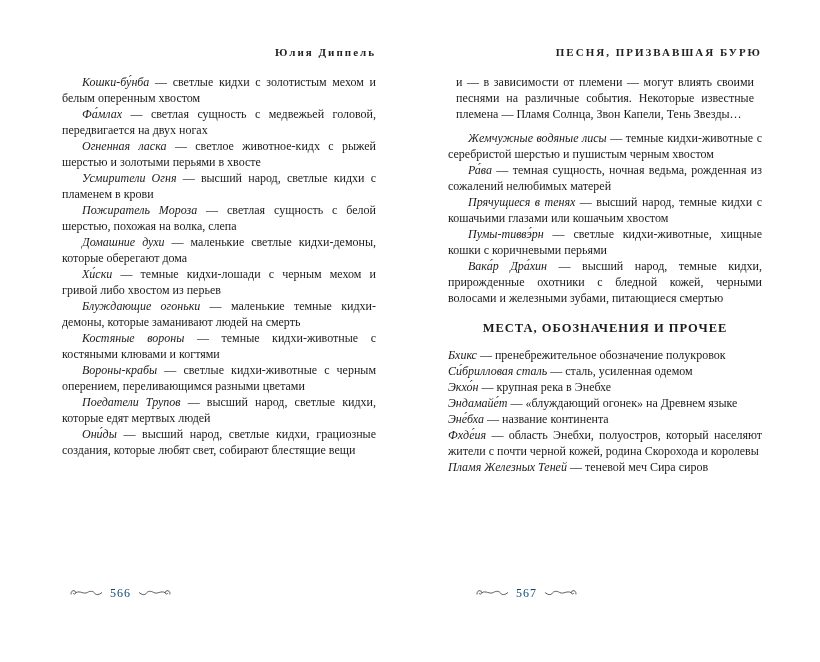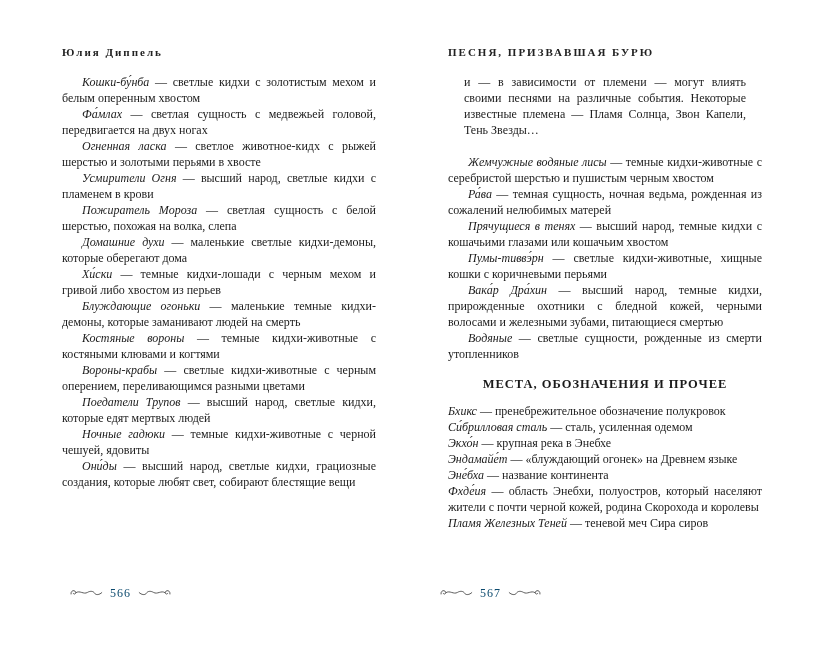--- a/index.html
+++ b/index.html
@@ -5,38 +5,38 @@
   html,body{margin:0;padding:0;background:#ffffff;}
   .spread{
     position:relative;width:820px;height:662px;background:#ffffff;
     font-family:"Liberation Serif","DejaVu Serif",serif;color:#1b1b1b;
     overflow:hidden;
   }
   .page{position:absolute;top:46px;width:314px;}
   .page--left{left:62px;}
   .page--right{left:448px;}
   .page-header{
-    text-align:left;font-size:11px;font-weight:bold;letter-spacing:2px;
+    text-align:right;font-size:11px;font-weight:bold;letter-spacing:2px;
     color:#222;margin-bottom:16px;white-space:nowrap;
   }
   .page-body{font-size:12px;line-height:16px;text-align:justify;}
   p.entry{margin:0;text-indent:20px;}
   p.entry.no-indent{text-indent:0;}
-  p.cont{margin:16px;text-indent:0;}
+  p.cont{margin:8px;text-indent:0;}
   i{font-style:italic;}
   .section-heading{
     text-align:center;font-weight:bold;font-size:12.5px;letter-spacing:1px;
     margin:14px 0 11px 0;
   }
   .page-footer{
     position:absolute;top:586px;width:314px;text-align:left;
     font-size:12px;letter-spacing:1px;color:#0c4a6e;white-space:nowrap;
   }
   .page-footer--left{left:62px;}
-  .page-footer--right{left:432px;}
+  .page-footer--right{left:468px;}
   .orn{vertical-align:-2px;margin:0 7px;}
   .orn.flip{transform:scaleX(-1);}
 </style>
 </head>
 <body>
 
 <div class="spread">
 
   <div class="page page--left">
     <div class="page-header">Юлия Диппель</div>
@@ -45,36 +45,34 @@
         <p class="entry"><i>Фа́млах</i><span> — светлая сущность с медвежьей головой, передвигается на двух ногах</span></p>
         <p class="entry"><i>Огненная ласка</i><span> — светлое животное-кидх с рыжей шерстью и золотыми перьями в хвосте</span></p>
         <p class="entry"><i>Усмирители Огня</i><span> — высший народ, светлые кидхи с пламенем в крови</span></p>
         <p class="entry"><i>Пожиратель Мороза</i><span> — светлая сущность с белой шерстью, похожая на волка, слепа</span></p>
         <p class="entry"><i>Домашние духи</i><span> — маленькие светлые кидхи-демоны, которые оберегают дома</span></p>
         <p class="entry"><i>Хи́ски</i><span> — темные кидхи-лошади с черным мехом и гривой либо хвостом из перьев</span></p>
         <p class="entry"><i>Блуждающие огоньки</i><span> — маленькие темные кидхи-демоны, которые заманивают людей на смерть</span></p>
         <p class="entry"><i>Костяные вороны</i><span> — темные кидхи-животные с костяными клювами и когтями</span></p>
         <p class="entry"><i>Вороны-крабы</i><span> — светлые кидхи-животные с черным оперением, переливающимся разными цветами</span></p>
         <p class="entry"><i>Поедатели Трупов</i><span> — высший народ, светлые кидхи, которые едят мертвых людей</span></p>
-        <p class="entry"><i>Ночные гадюки</i><span> — темные кидхи-животные с черной чешуей, ядовиты</span></p>
         <p class="entry"><i>Они́ды</i><span> — высший народ, светлые кидхи, грациозные создания, которые любят свет, собирают блестящие вещи</span></p>
       </div>
   </div>
 
   <div class="page page--right">
     <div class="page-header">ПЕСНЯ, ПРИЗВАВШАЯ БУРЮ</div>
     <div class="page-body">
       <p class="cont">и — в зависимости от племени — могут влиять своими песнями на различные события. Некоторые известные племена — Пламя Солнца, Звон Капели, Тень Звезды…</p>
       <div id="right-entries">
           <p class="entry"><i>Жемчужные водяные лисы</i><span> — темные кидхи-животные с серебристой шерстью и пушистым черным хвостом</span></p>
           <p class="entry"><i>Ра́ва</i><span> — темная сущность, ночная ведьма, рожденная из сожалений нелюбимых матерей</span></p>
           <p class="entry"><i>Прячущиеся в тенях</i><span> — высший народ, темные кидхи с кошачьими глазами или кошачьим хвостом</span></p>
           <p class="entry"><i>Пумы-тиввэ́рн</i><span> — светлые кидхи-животные, хищные кошки с коричневыми перьями</span></p>
           <p class="entry"><i>Вака́р Дра́хин</i><span> — высший народ, темные кидхи, прирожденные охотники с бледной кожей, черными волосами и железными зубами, питающиеся смертью</span></p>
-          <p class="entry"><i>Водяные</i><span> — светлые сущности, рожденные из смерти утопленников</span></p>
         </div>
       <div class="section-heading">МЕСТА, ОБОЗНАЧЕНИЯ И ПРОЧЕЕ</div>
       <div id="places-entries">
           <p class="entry no-indent"><i>Бхикс</i><span> — пренебрежительное обозначение полукровок</span></p>
           <p class="entry no-indent"><i>Си́брилловая сталь</i><span> — сталь, усиленная одемом</span></p>
           <p class="entry no-indent"><i>Экхо́н</i><span> — крупная река в Энебхе</span></p>
           <p class="entry no-indent"><i>Эндамайе́т</i><span> — «блуждающий огонек» на Древнем языке</span></p>
           <p class="entry no-indent"><i>Эне́бха</i><span> — название континента</span></p>
           <p class="entry no-indent"><i>Фхде́ия</i><span> — область Энебхи, полуостров, который населяют жители с почти черной кожей, родина Скорохода и королевы</span></p>
           <p class="entry no-indent"><i>Пламя Железных Теней</i><span> — теневой меч Сира сиров</span></p>

